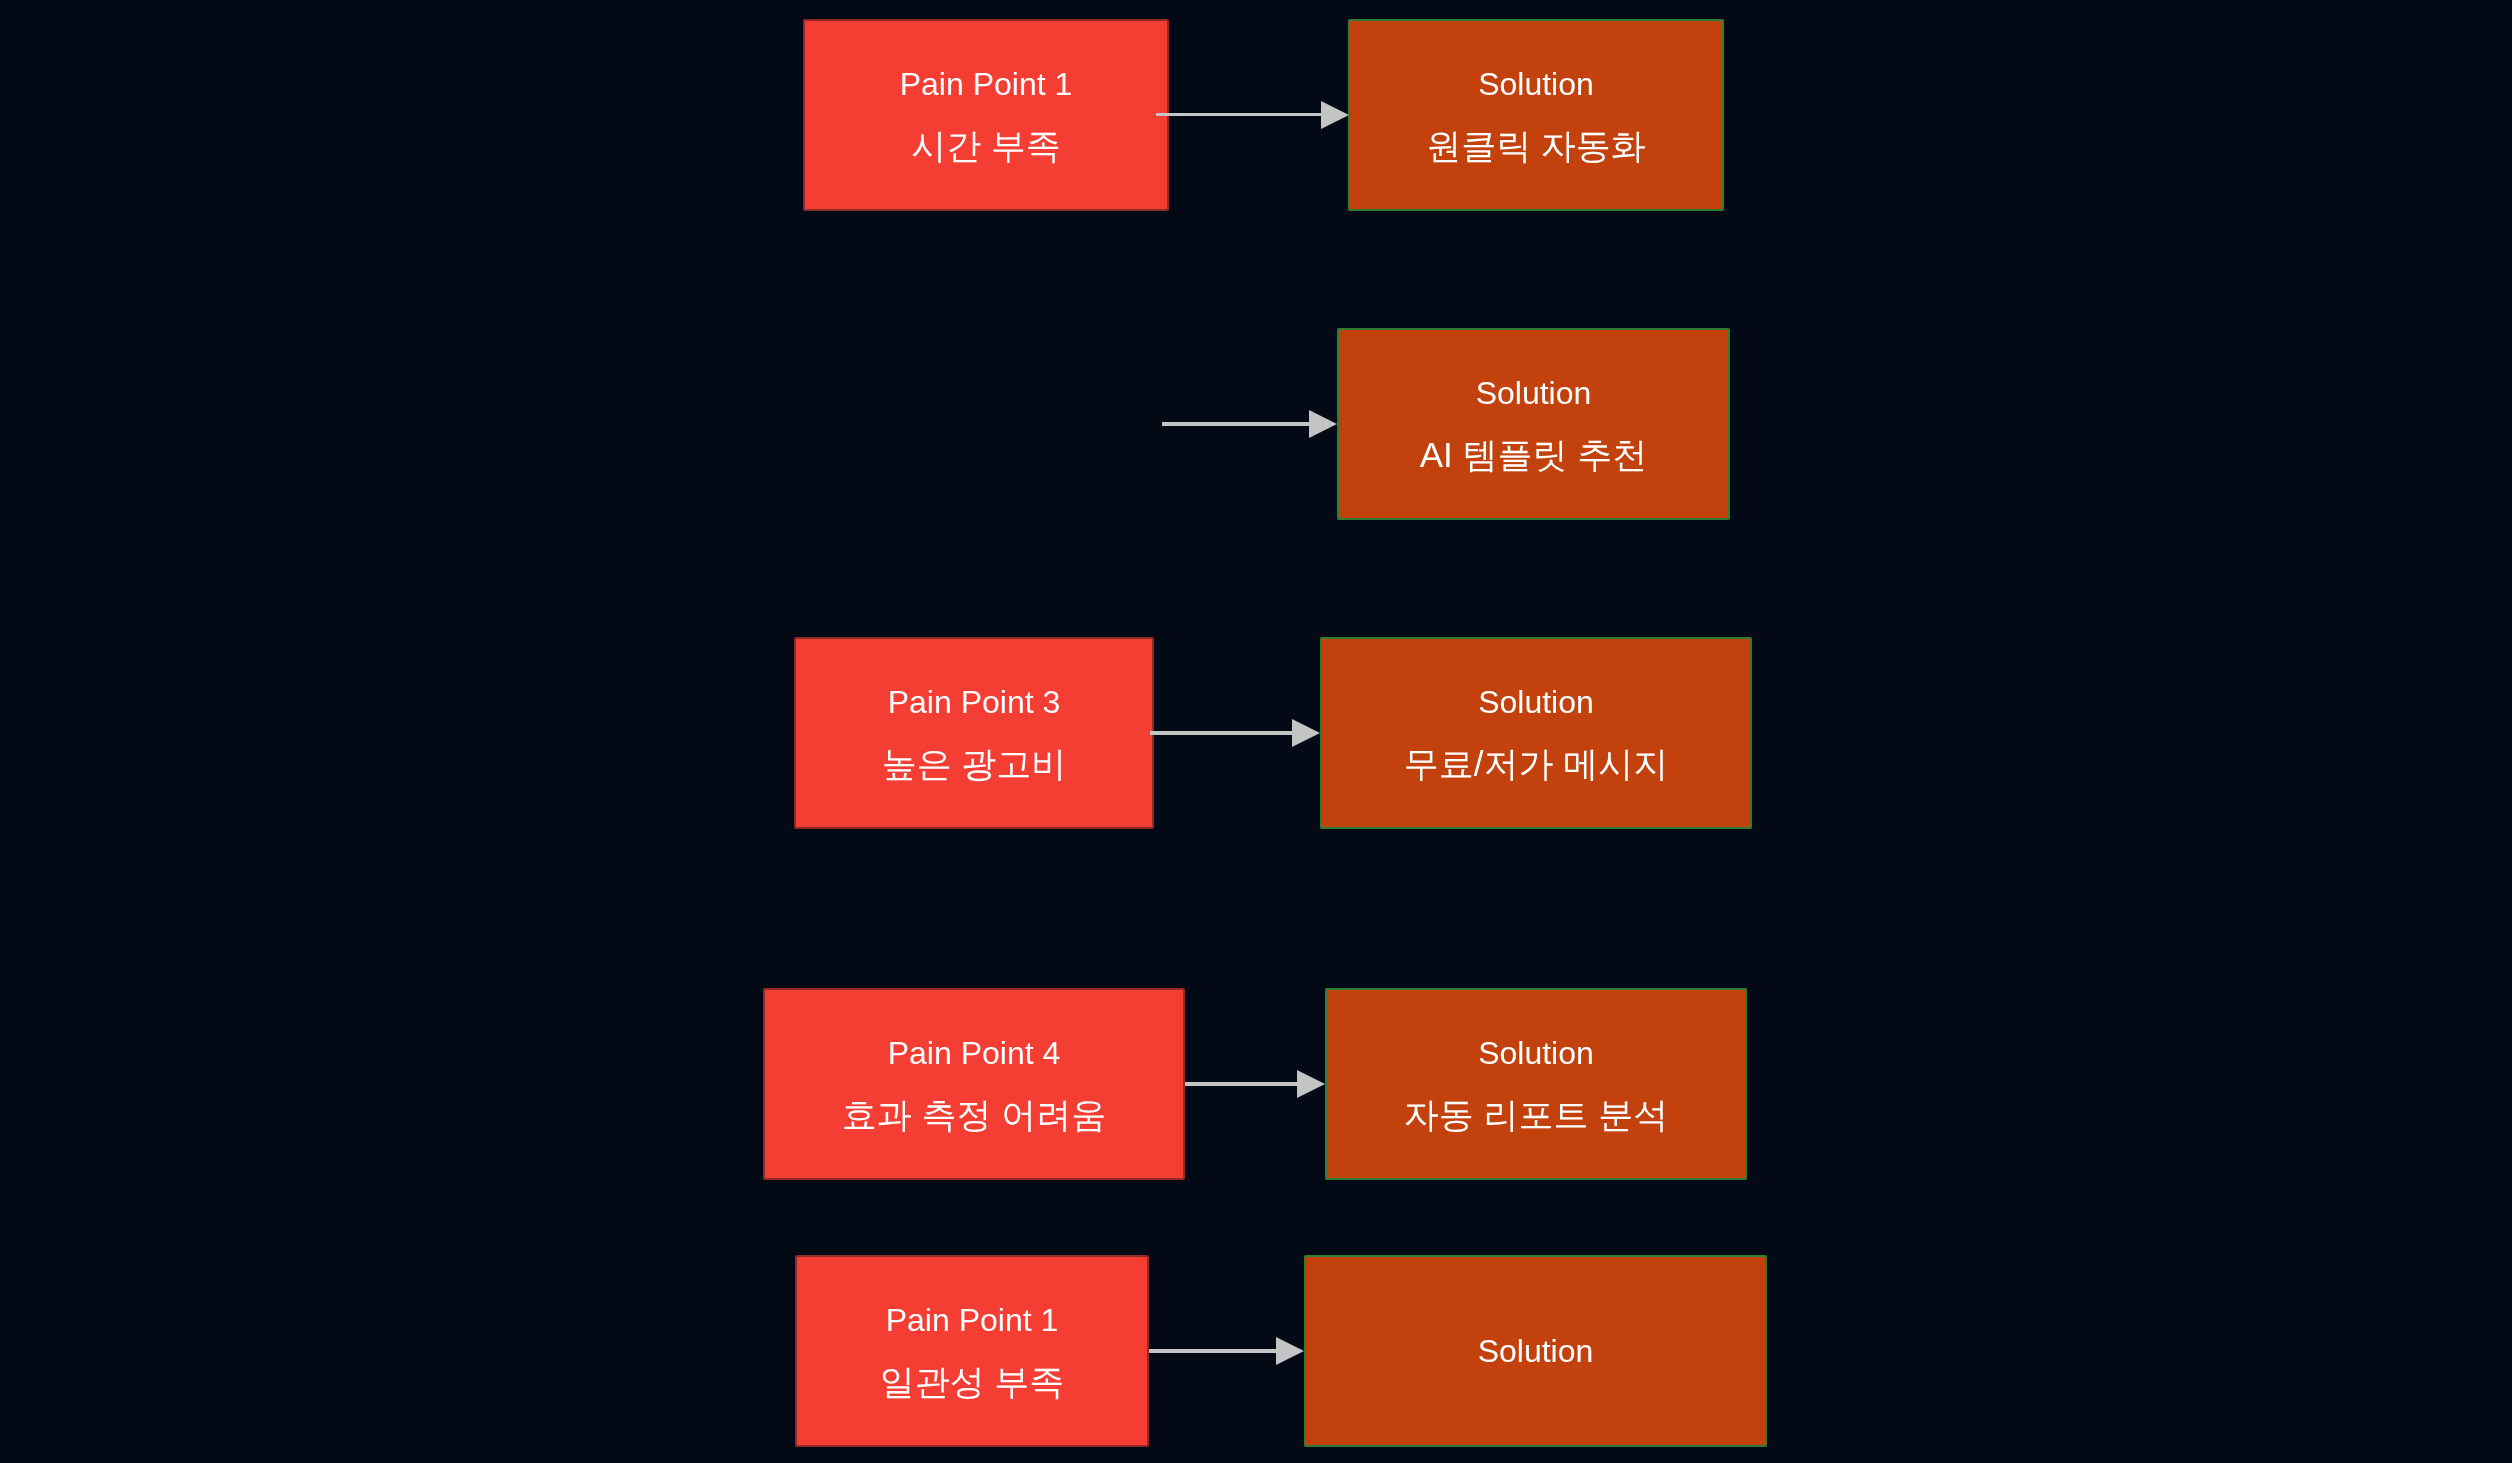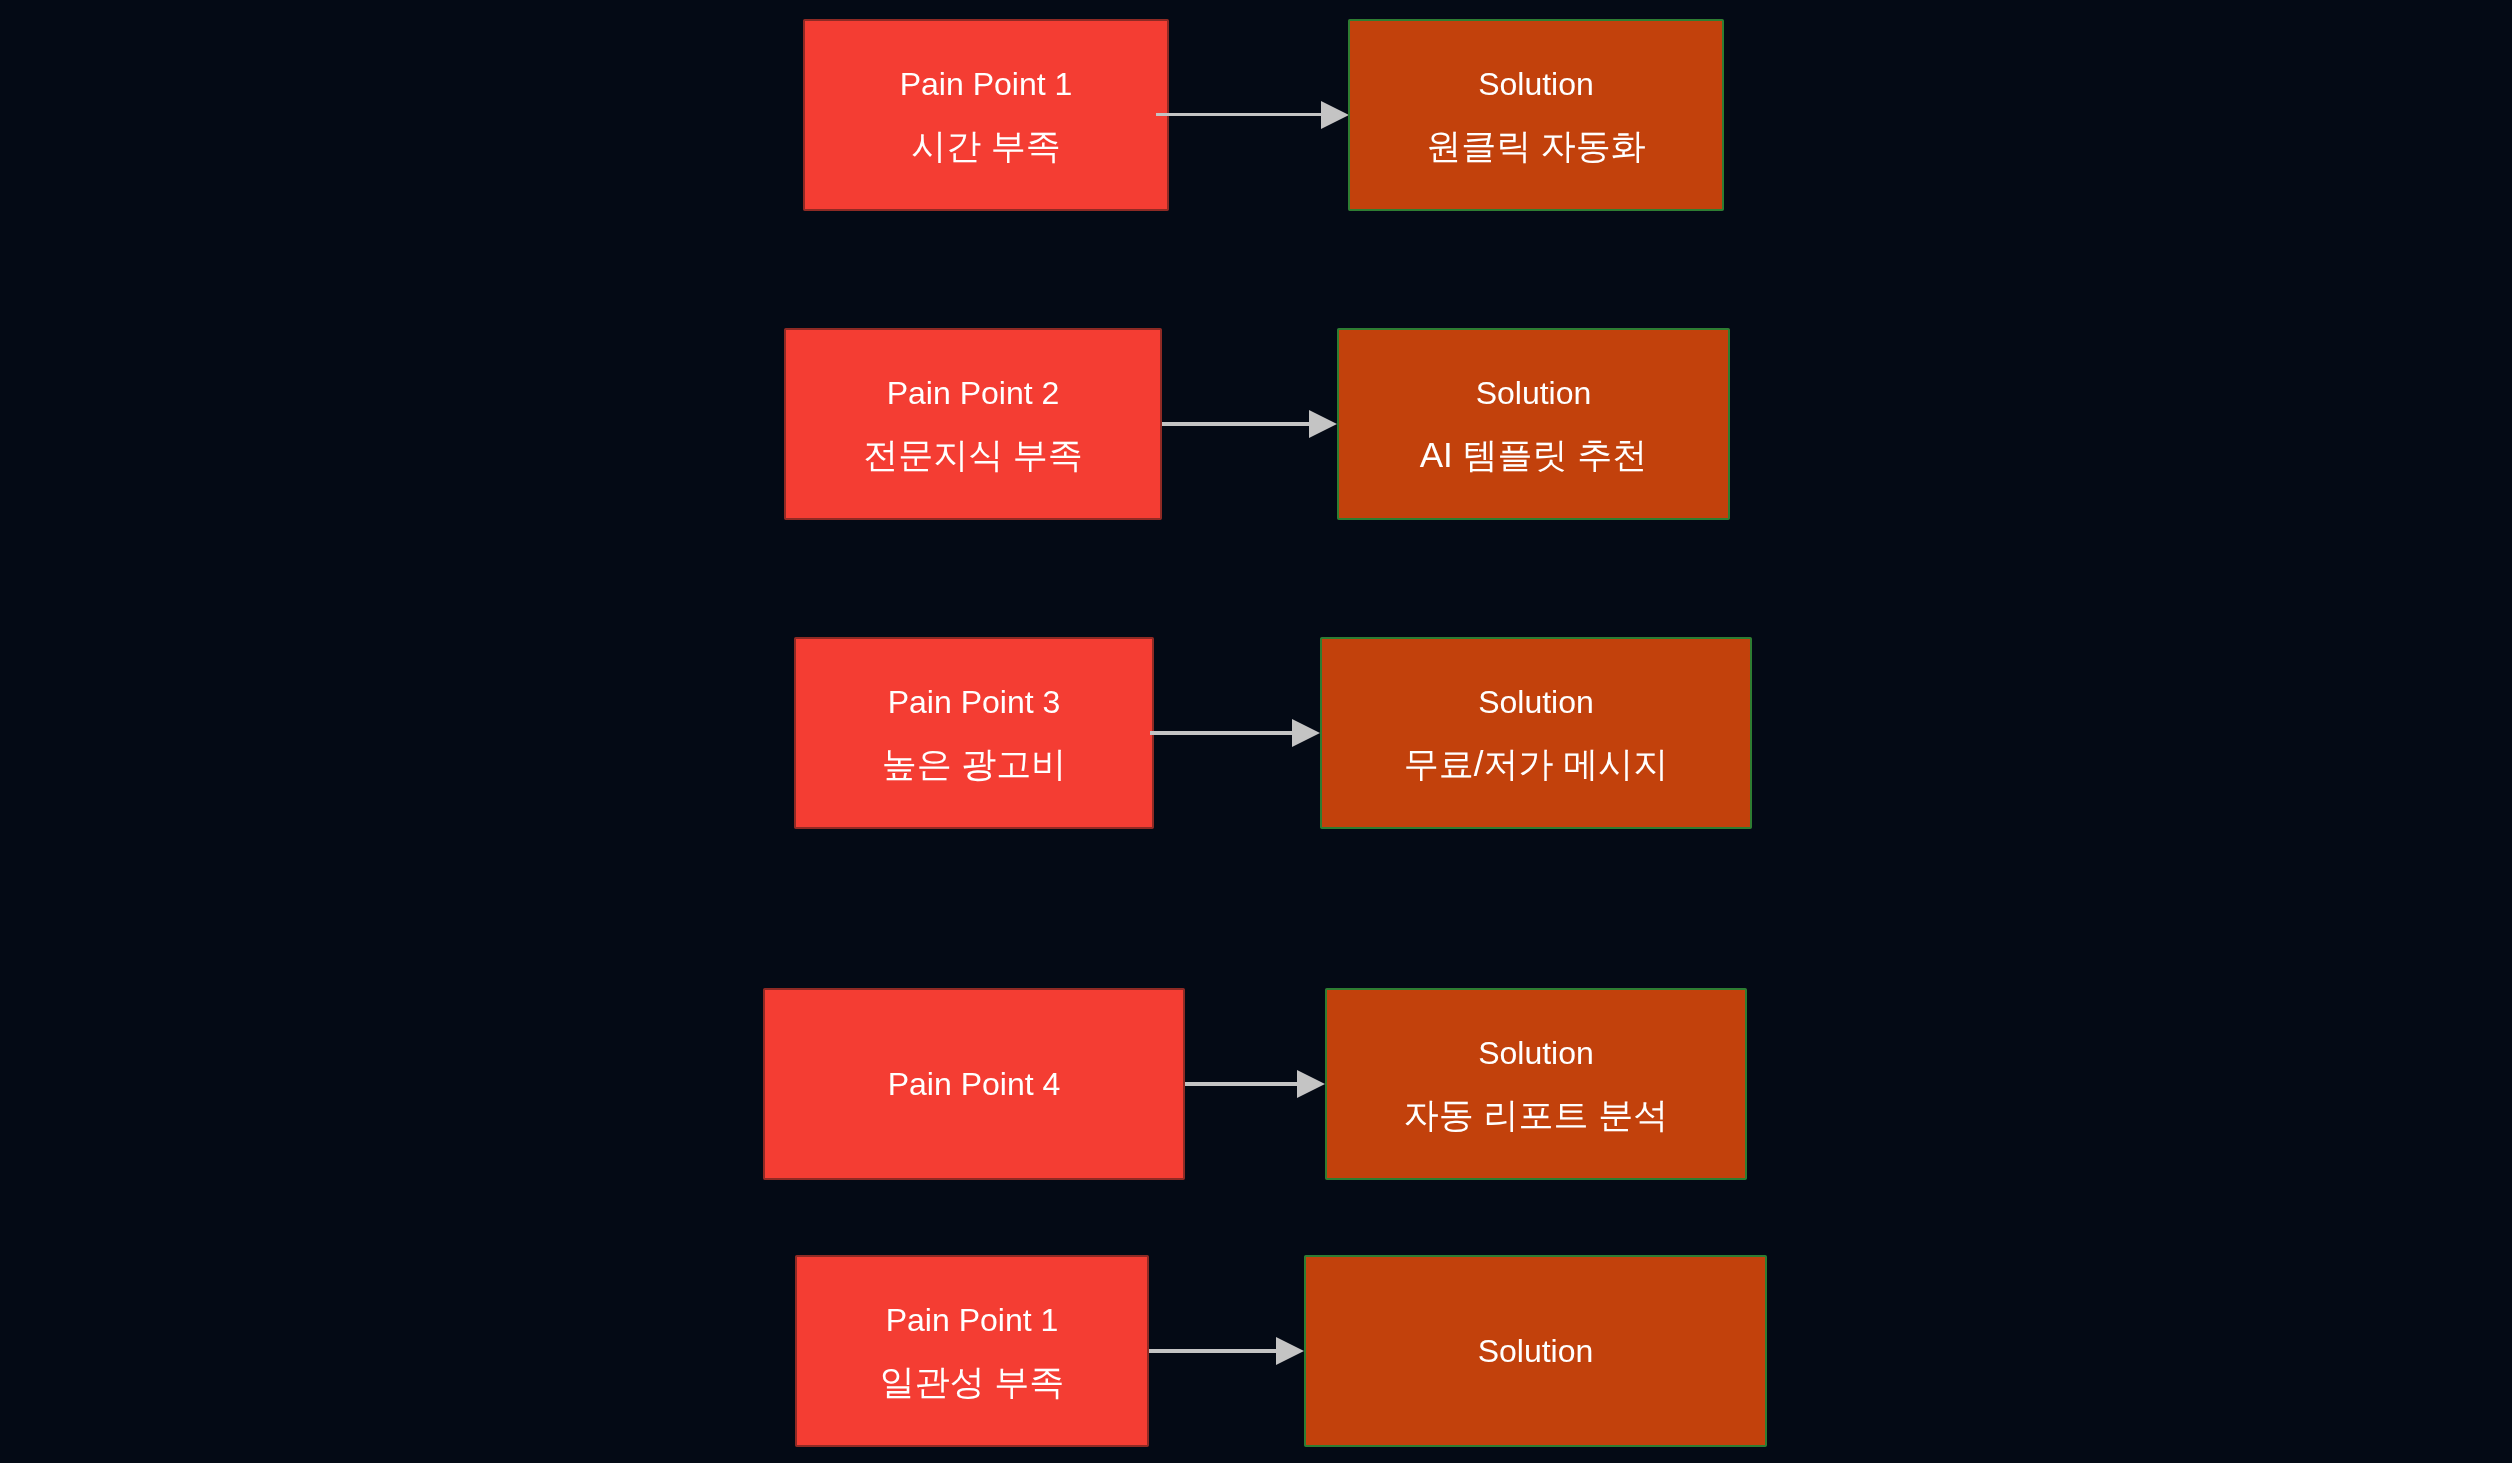--- a/index.html
+++ b/index.html
@@ -114,24 +114,20 @@
       <div class="line"></div>
       <div class="head"></div>
     </div>
     <div class="node solution">
       <div class="node-title">Solution</div>
       <div class="node-subtitle">원클릭 자동화</div>
     </div>
   </div>
 
   <div class="pair-row r2">
-    <div class="node pain">
-      <div class="node-title">Pain Point 2</div>
-      <div class="node-subtitle">전문지식 부족</div>
-    </div>
     <div class="arrow">
       <div class="line"></div>
       <div class="head"></div>
     </div>
     <div class="node solution">
       <div class="node-title">Solution</div>
       <div class="node-subtitle">AI 템플릿 추천</div>
     </div>
   </div>
 
@@ -146,20 +142,21 @@
     </div>
     <div class="node solution">
       <div class="node-title">Solution</div>
       <div class="node-subtitle">무료/저가 메시지</div>
     </div>
   </div>
 
   <div class="pair-row r4">
     <div class="node pain">
       <div class="node-title">Pain Point 4</div>
+      <div class="node-subtitle">효과 측정 어려움</div>
     </div>
     <div class="arrow">
       <div class="line"></div>
       <div class="head"></div>
     </div>
     <div class="node solution">
       <div class="node-title">Solution</div>
       <div class="node-subtitle">자동 리포트 분석</div>
     </div>
   </div>

